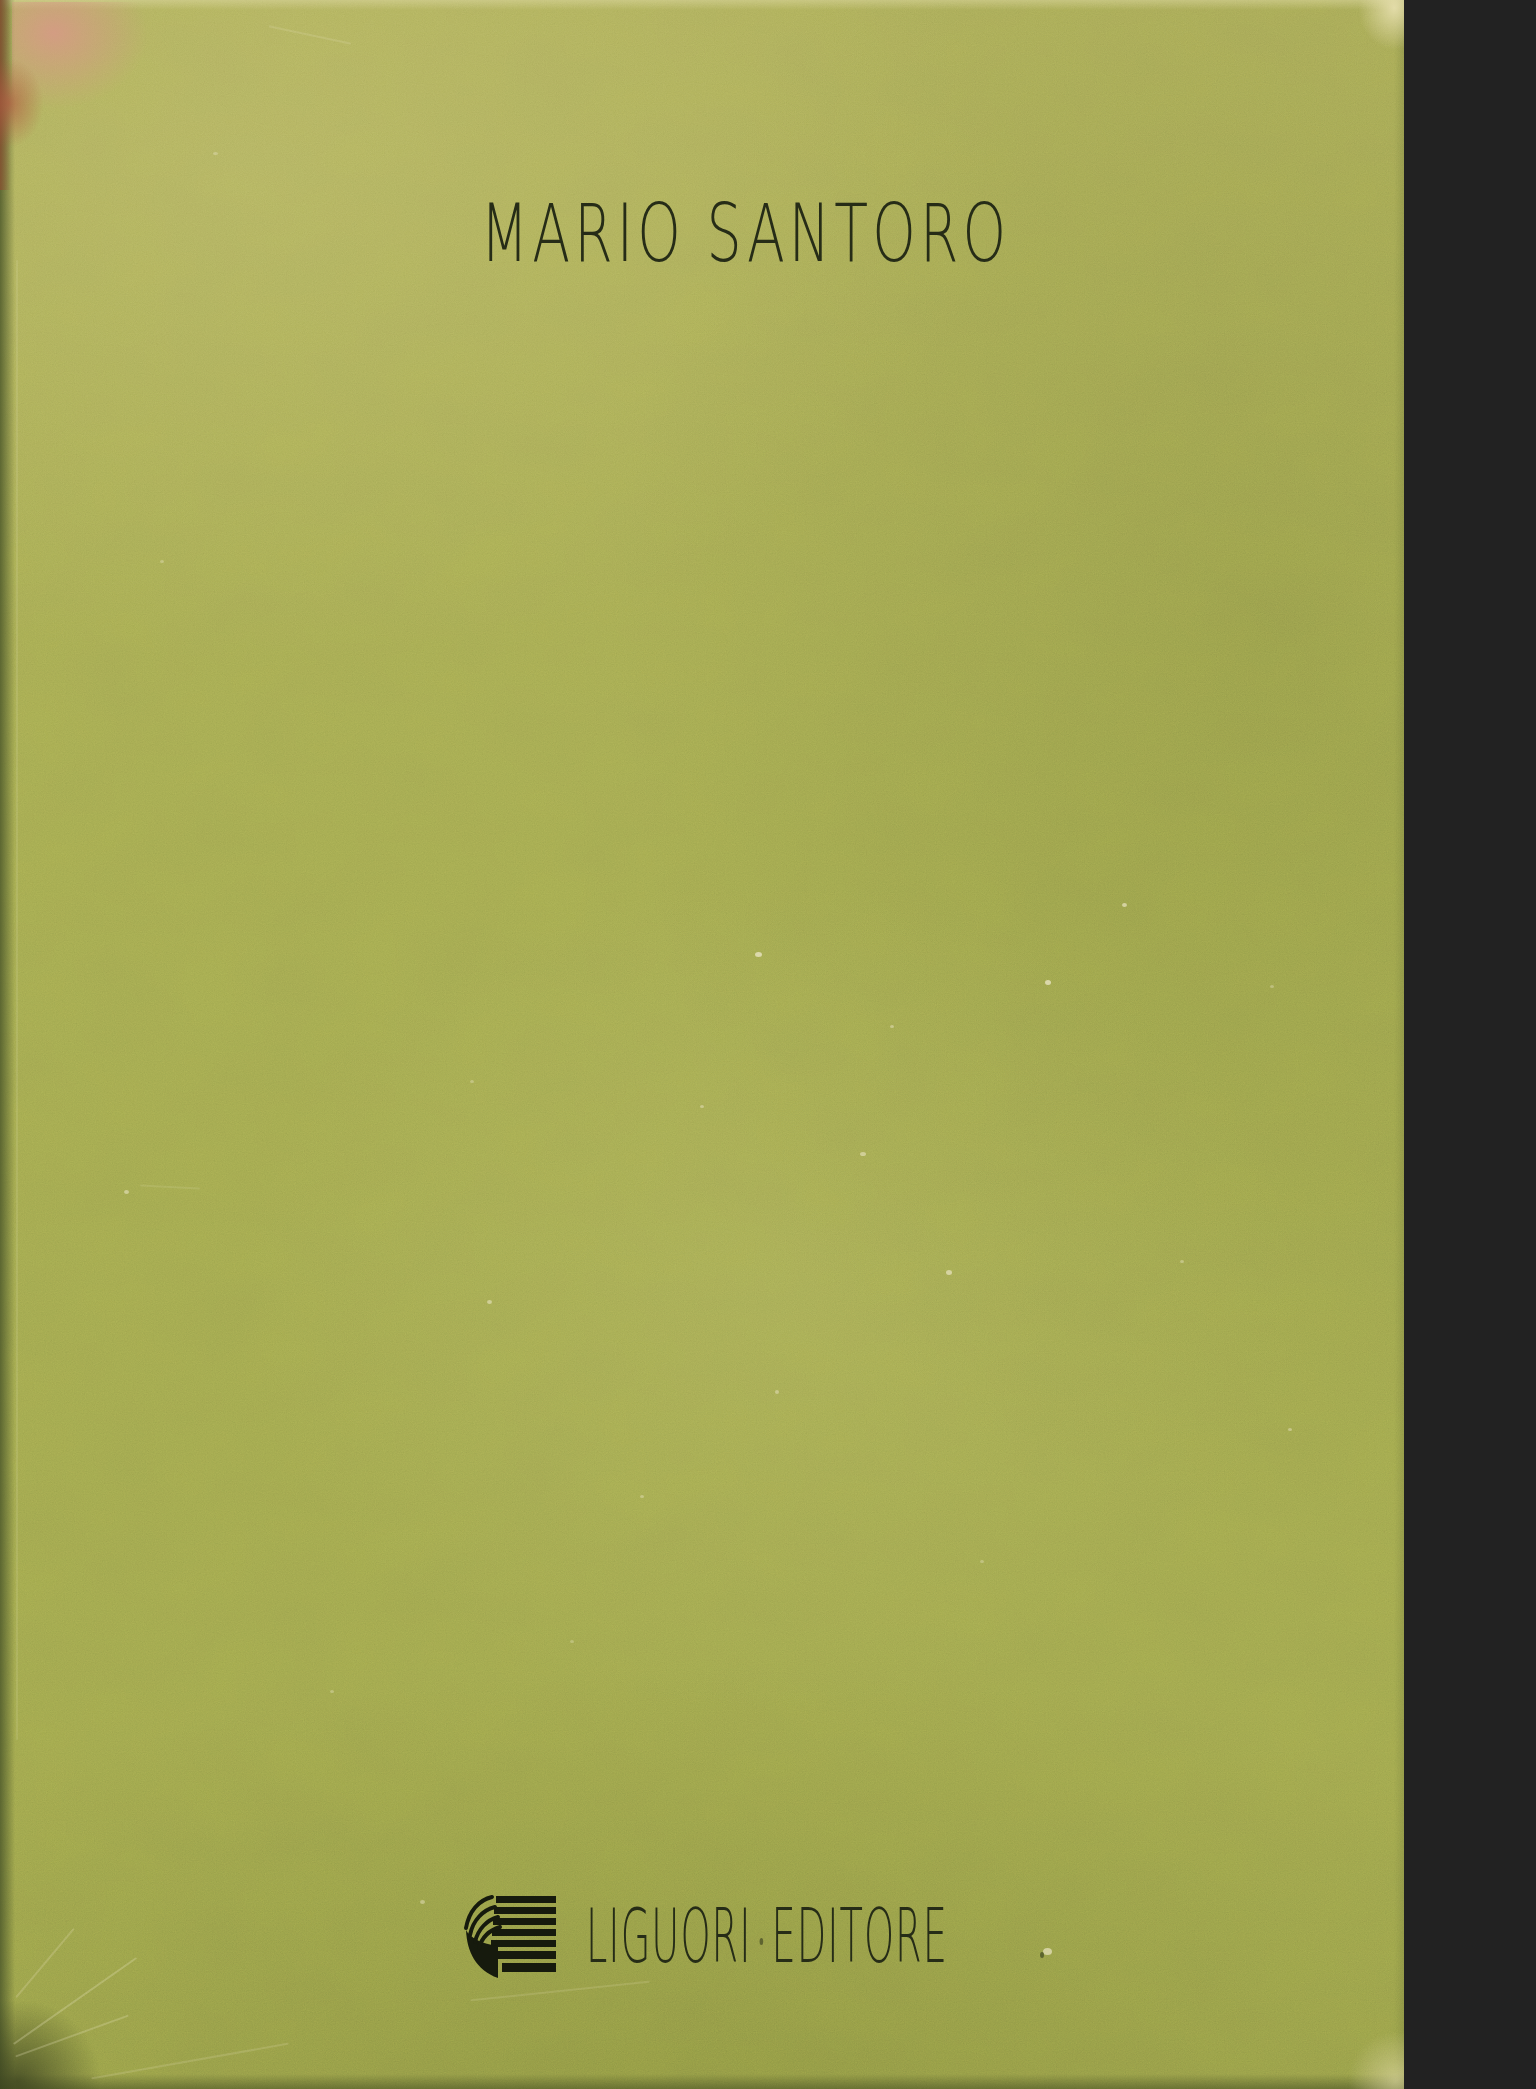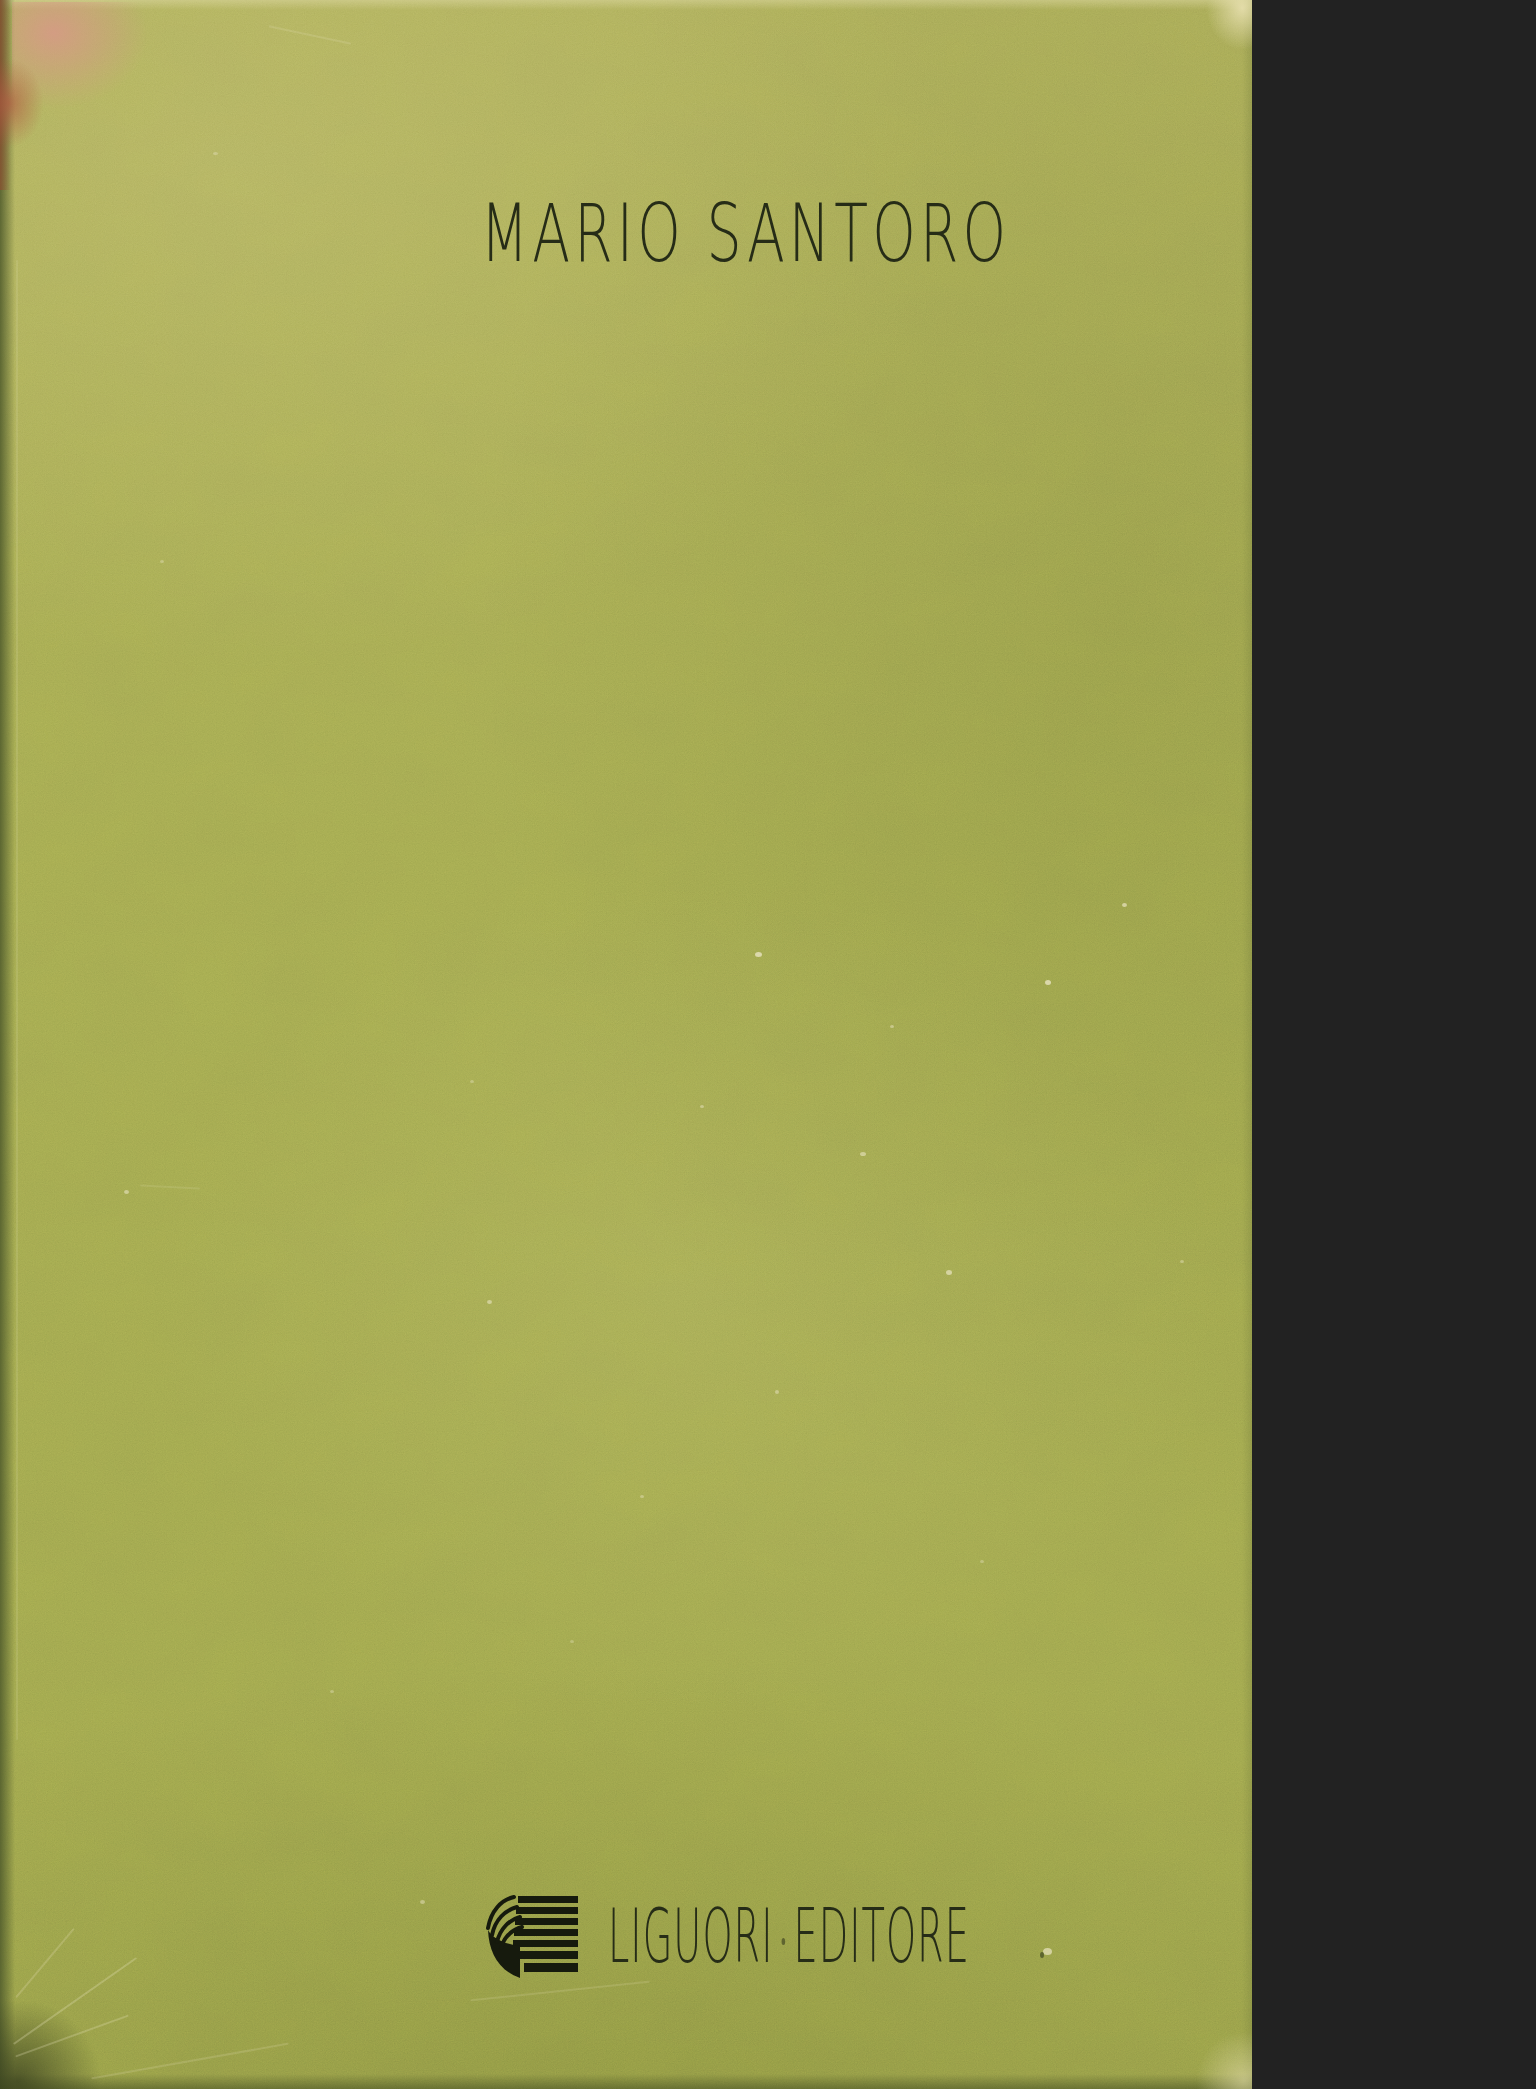--- a/index.html
+++ b/index.html
@@ -1,18 +1,18 @@
 <!DOCTYPE html>
 <html><head>
 <meta charset="utf-8">
 <style>
   html,body{margin:0;padding:0;background:#222;}
   .cover{
     position:relative;
-    width:1252px;height:2089px;
+    width:1404px;height:2089px;
     overflow:hidden;
     font-family:"DejaVu Sans", "Liberation Sans", sans-serif;
     background:
       radial-gradient(1200px 800px at 18% 8%,  rgba(198,192,122,.28), rgba(198,192,122,0) 62%),
       radial-gradient(1000px 1400px at 90% 30%, rgba(70,82,34,.16),  rgba(70,82,34,0) 65%),
       radial-gradient(900px 700px at 55% 62%,  rgba(204,199,132,.13), rgba(204,199,132,0) 60%),
       radial-gradient(1500px 650px at 50% 102%, rgba(72,82,36,.22),  rgba(72,82,36,0) 72%),
       linear-gradient(180deg,#a3a457 0%, #9aa04e 40%, #949b4a 100%);
   }
   .grain{position:absolute;inset:0;mix-blend-mode:overlay;pointer-events:none;}
@@ -52,21 +52,21 @@
     color:#262c17;
   }
   .title{
     position:absolute;left:8px;right:0;top:456px;
     display:flex;flex-direction:column;align-items:center;
     font-family:"DejaVu Serif","Liberation Serif",serif;font-weight:bold;
     color:#181c0f;text-shadow:0 0 2px rgba(22,26,12,.55);
   }
   .tline{font-size:150px;line-height:157px;height:157px;letter-spacing:0px;}
 
-  .publisher{position:absolute;left:482px;top:1890px;width:700px;height:110px;color:#232915;}
+  .publisher{position:absolute;left:460px;top:1890px;width:700px;height:110px;color:#232915;}
   .publisher svg{position:absolute;left:0;top:2px;}
   .pubtext{
     position:absolute;left:126px;top:9px;
     font-size:75px;line-height:75px;font-weight:300;letter-spacing:2px;
     color:#262c17;
   }
   .pubdot{display:inline-block;width:7px;height:7px;border-radius:50%;
     background:#2c321a;opacity:.55;margin:0 16px;vertical-align:middle;}
 
   

